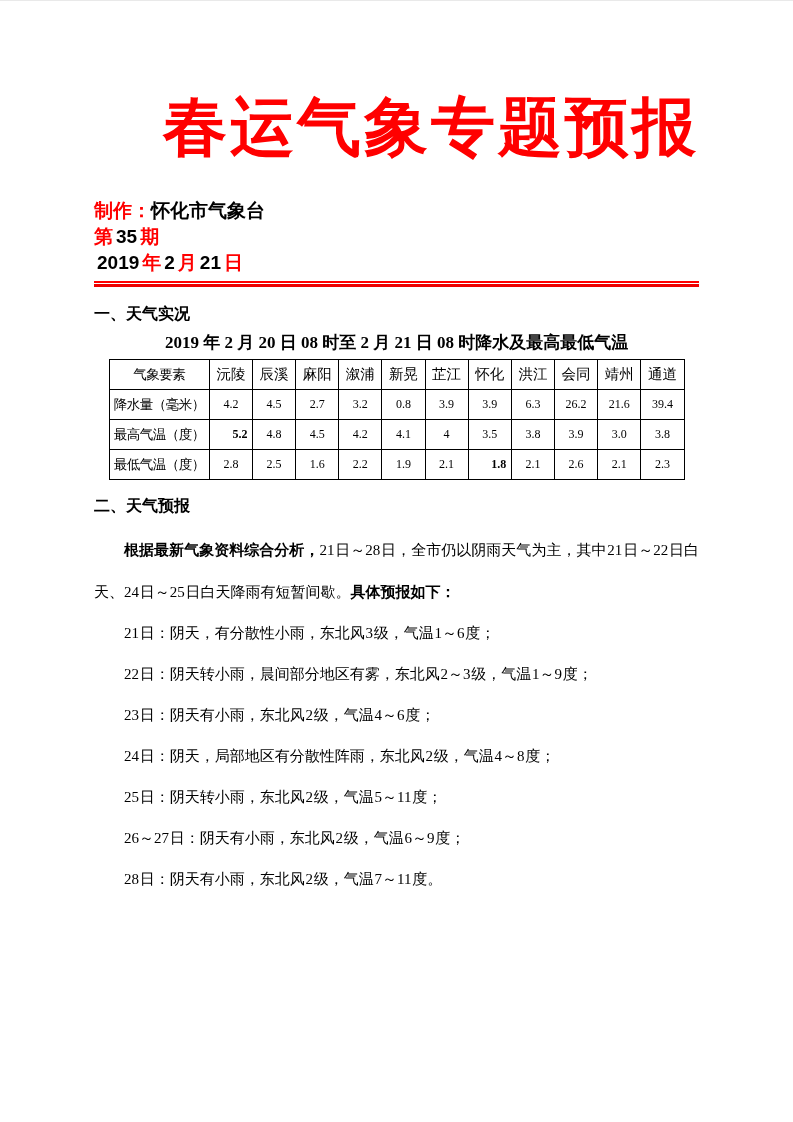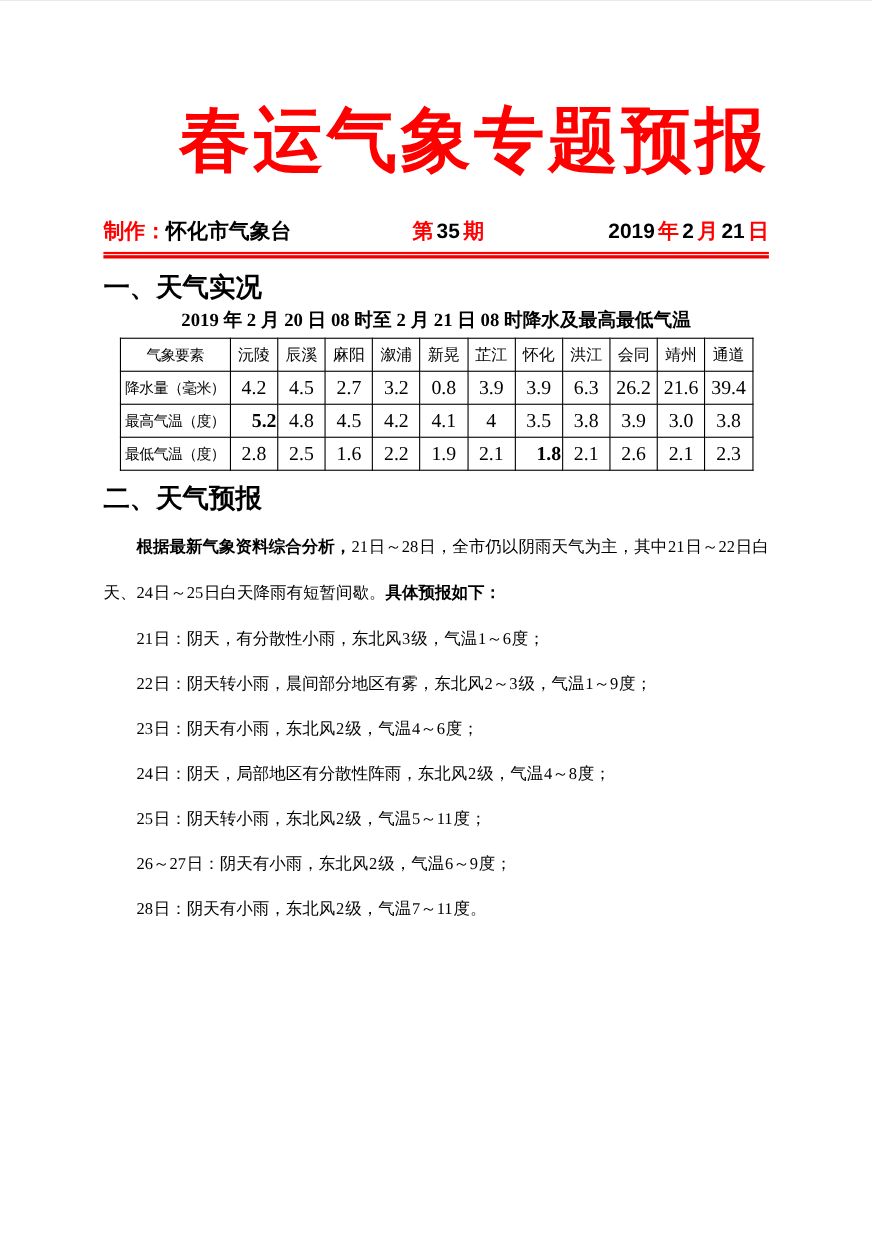--- a/index.html
+++ b/index.html
@@ -31,37 +31,38 @@
 
   .masthead {
     display: flex;
     justify-content: space-between;
     align-items: baseline;
     margin-top: 34px;
     font-family: "Liberation Sans", sans-serif;
     font-weight: bold;
     font-size: 19px;
     line-height: 26px;
+    flex-direction: column;
   }
   .red { color: #ff0000; }
   .num { color: #000; padding: 0 3px; }
 
   .red-rule {
     margin-top: 5px;
     height: 1px;
     background: transparent;
     border-top: 2px solid #ff0000;
     border-bottom: 3px solid #ee0000;
   }
 
   .sec-heading {
     margin: 13px 0 0 0;
     font-family: "Liberation Sans", sans-serif;
     font-weight: bold;
-    font-size: 24px;
+    font-size: 16px;
     line-height: 27px;
     color: #000;
   }
   .sec-heading-2 { margin-top: 12px; }
 
   .table-title {
     margin-top: 5px;
     text-align: center;
     font-family: "Liberation Serif", serif;
     font-weight: bold;
@@ -75,21 +76,21 @@
     width: 576px;
     table-layout: fixed;
   }
   table.weather th, table.weather td {
     border: 1px solid #000;
     height: 29px;
     padding: 0 1px;
     text-align: center;
     vertical-align: middle;
     font-weight: normal;
-    font-size: 18px;
+    font-size: 12px;
     font-family: "Liberation Serif", serif;
     overflow: hidden;
     white-space: nowrap;
   }
   table.weather col.c-label { width: 100px; }
   table.weather col.c-val   { width: 43px; }
   table.weather .rowlabel, table.weather th.label-h { font-size: 13.5px; letter-spacing: -0.5px; }
   table.weather th { font-size: 14.5px; }
   table.weather td.em { font-weight: bold; padding-left: 19px; }
 

